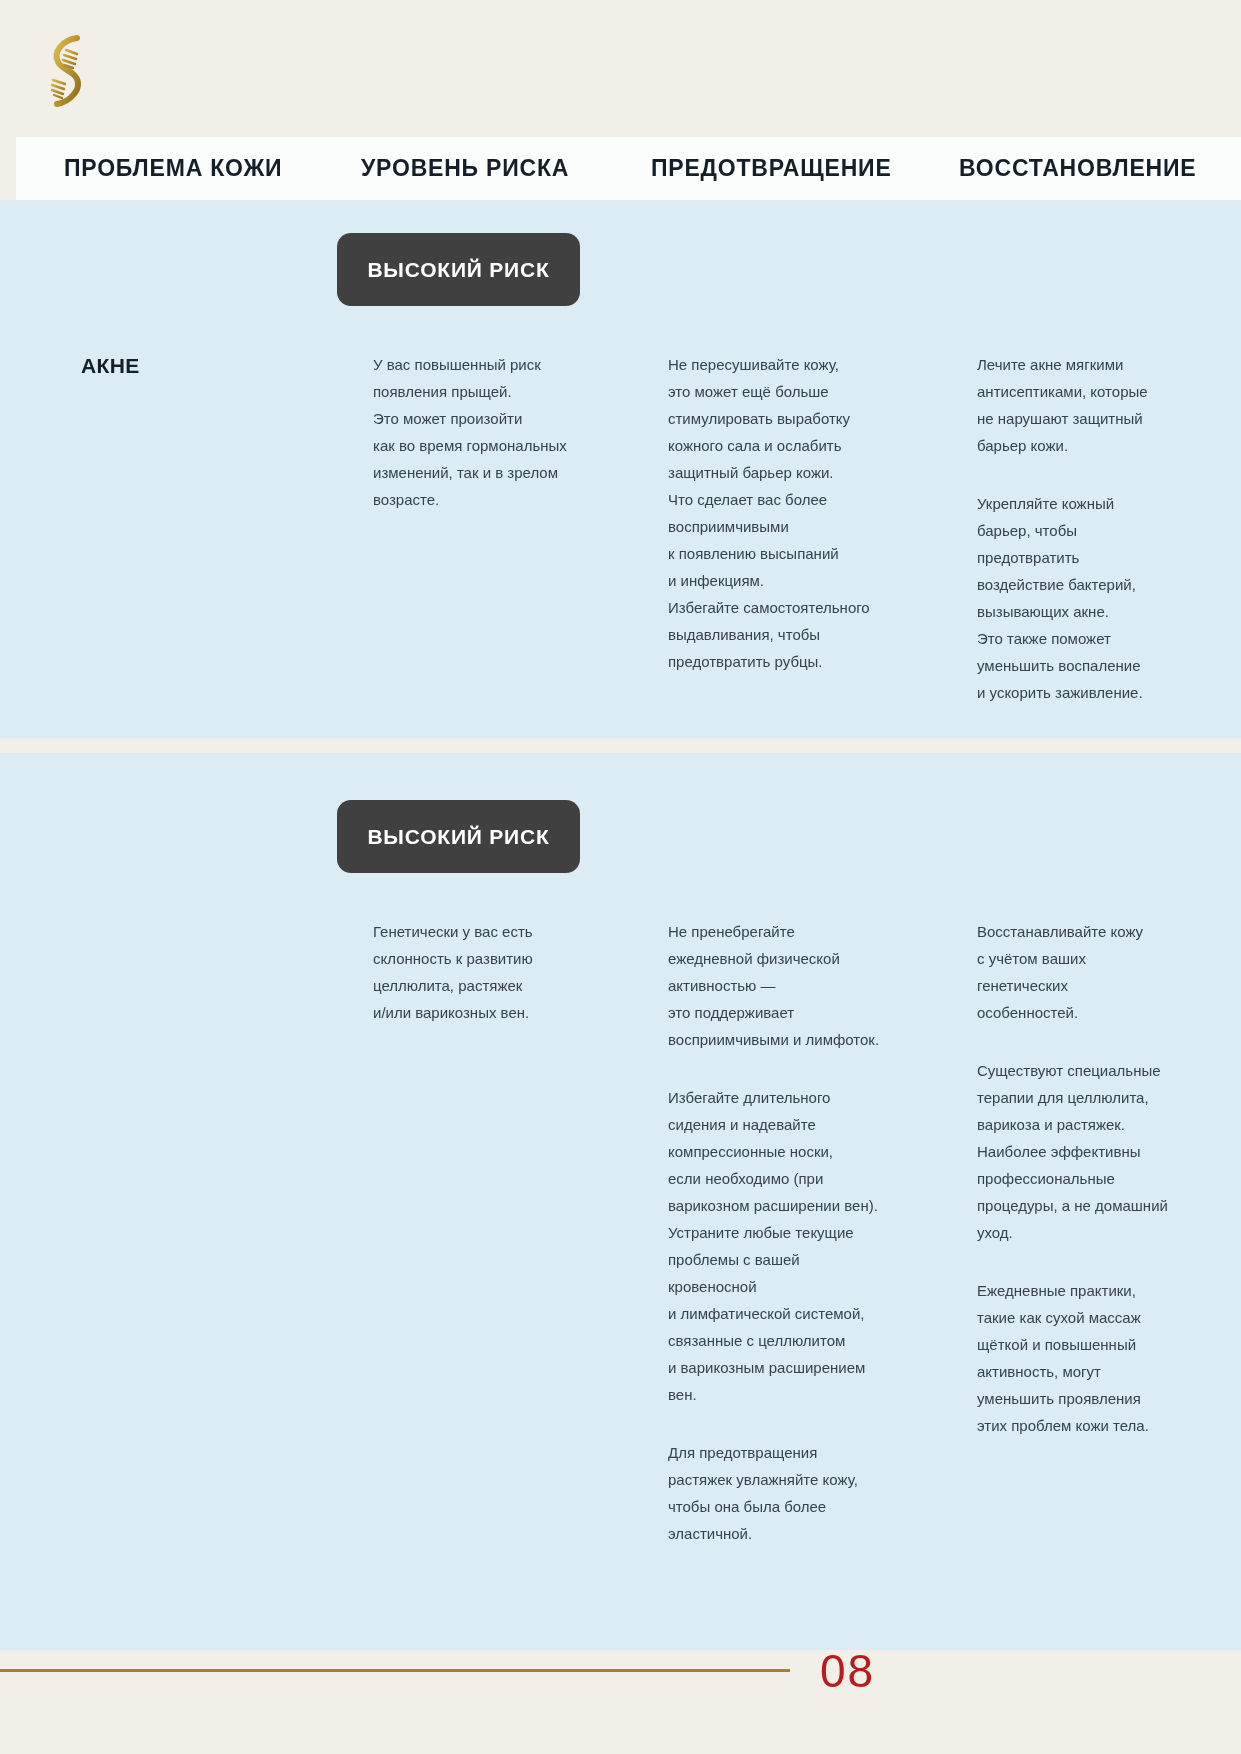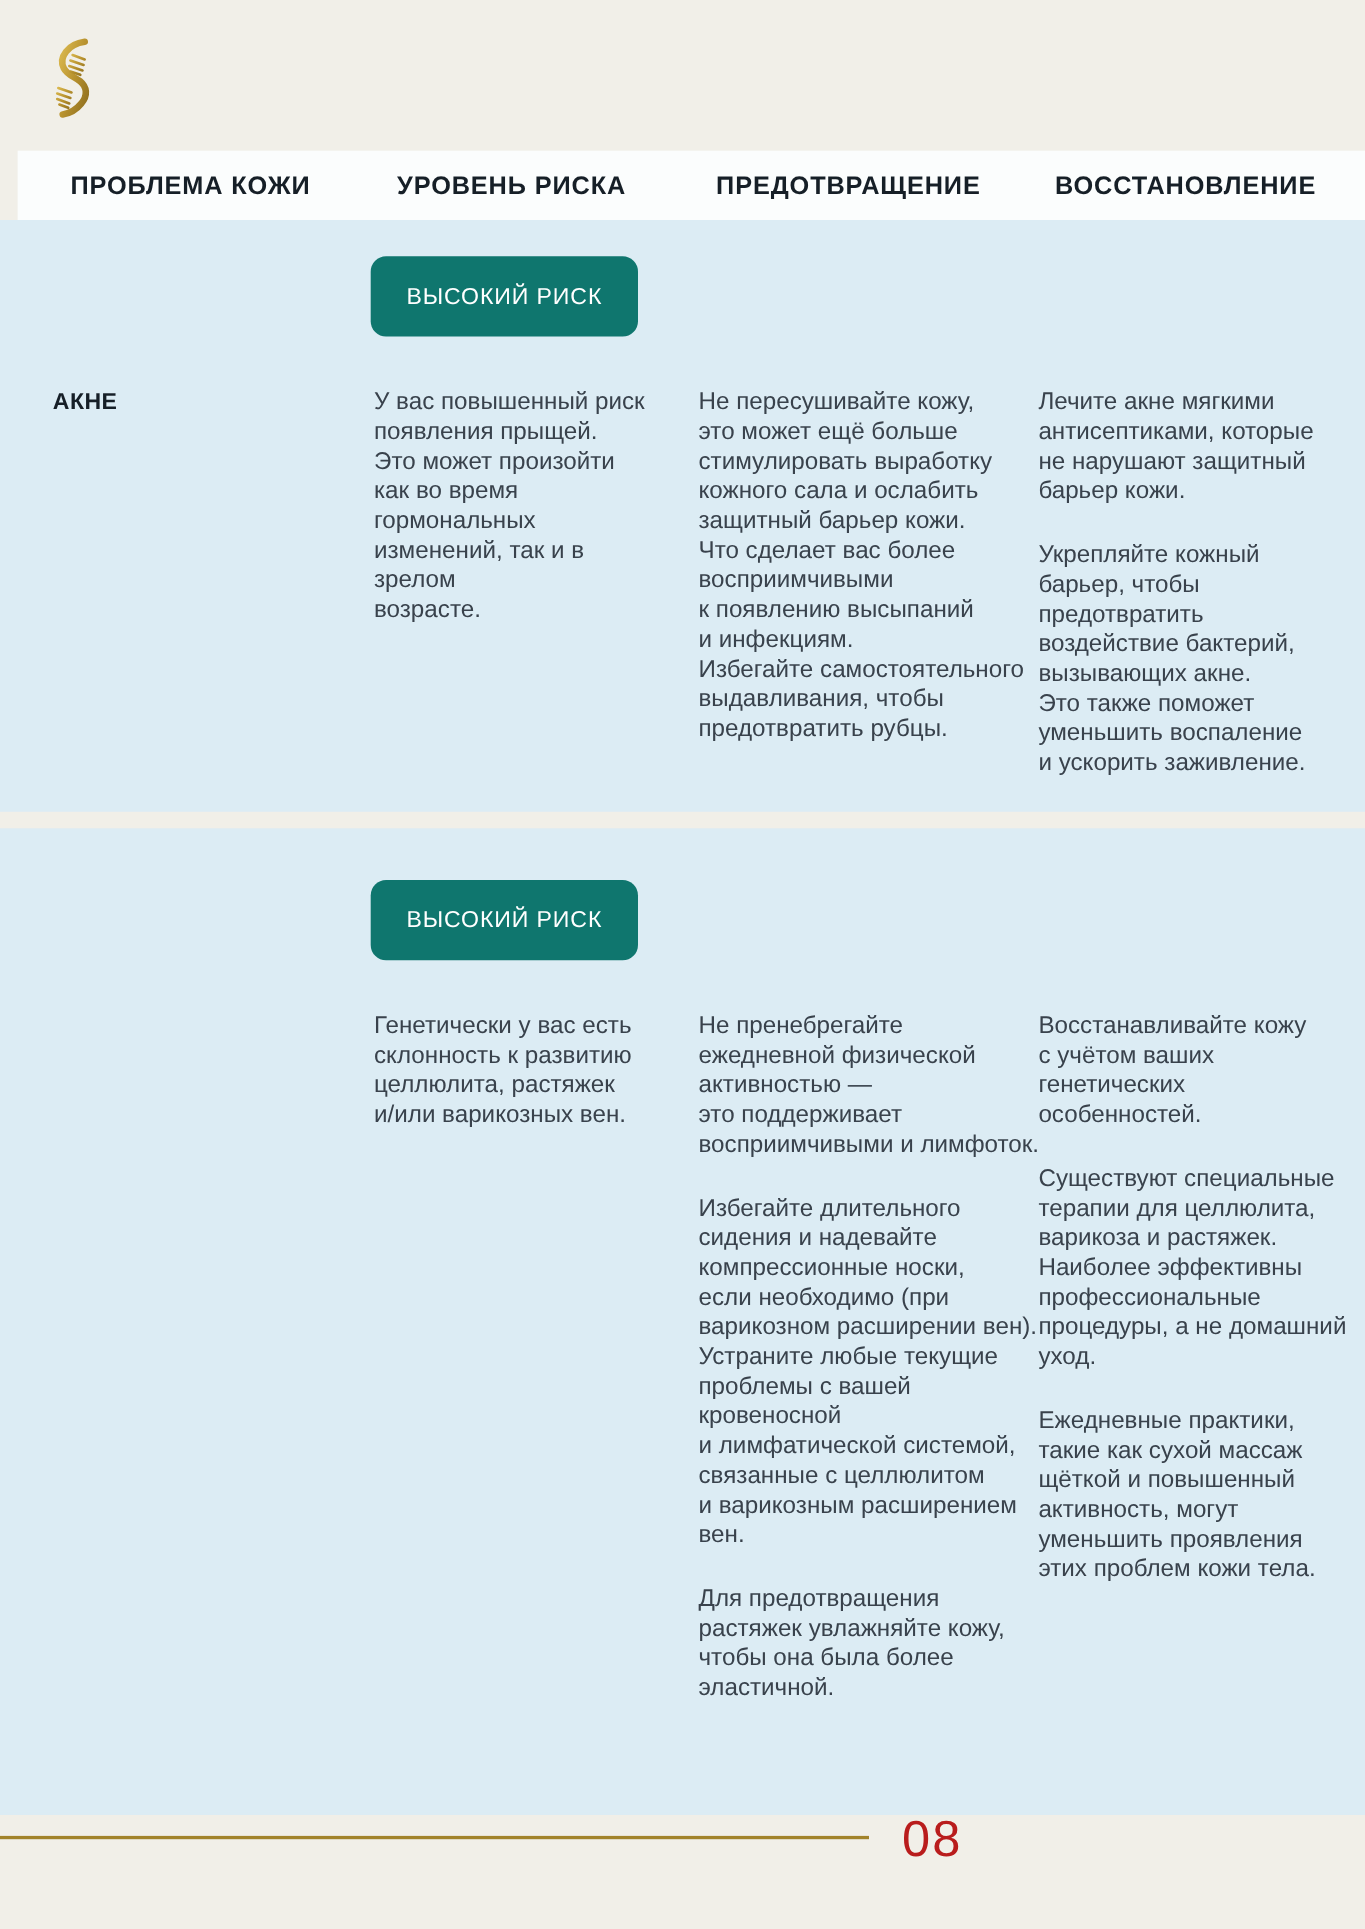--- a/index.html
+++ b/index.html
@@ -13,36 +13,36 @@
   .header-bar{position:absolute;top:137px;left:16px;width:1241px;height:75px;background:#fbfdfd;}
   .header-bar .hcol{position:absolute;top:0;height:63px;display:flex;align-items:center;
     font-weight:bold;font-size:23px;letter-spacing:0.8px;color:#161f27;white-space:nowrap;}
   .hc1{left:48px;} .hc2{left:345px;} .hc3{left:635px;} .hc4{left:943px;}
 
   
   .section{position:absolute;left:0;width:1241px;background:#dcecf4;}
   .section-1{top:200px;height:538px;}
   .section-2{top:753px;height:897px;}
 
-  .badge{position:absolute;left:337px;width:243px;height:73px;background:#0f766e;
+  .badge{position:absolute;left:337px;width:243px;height:73px;background:#404040;
     border-radius:14px;display:flex;align-items:center;justify-content:center;
-    color:#ffffff;font-weight:normal;font-size:21px;letter-spacing:0.8px;white-space:nowrap;}
+    color:#ffffff;font-weight:bold;font-size:21px;letter-spacing:0.8px;white-space:nowrap;}
   .section-1 .badge{top:33px;}
   .section-2 .badge{top:47px;}
 
-  .cell{position:absolute;white-space:pre-line;}
+  .cell{position:absolute;white-space:pre-line;margin-left:33px;}
   .section-1 .cell{top:133px;}
   .section-2 .cell{top:147px;}
   .c1{left:48px;width:265px;}
   .c2{left:340px;width:270px;}
   .c3{left:635px;width:320px;}
   .c4{left:944px;width:285px;}
 
   .problem-title{font-weight:bold;font-size:21px;line-height:30px;color:#161f27;letter-spacing:0.4px;}
-  .cell p{margin:0 0 13px 0;font-size:22px;line-height:27px;color:#39424c;white-space:pre-line;}
+  .cell p{margin:0 0 13px 0;font-size:15px;line-height:27px;color:#39424c;white-space:pre-line;}
   .cell p:last-child{margin-bottom:0;}
 
   
   .footer-line{position:absolute;left:0;top:1669px;width:790px;height:3px;background:#a2832a;}
   .page-number{position:absolute;left:820px;top:1644px;font-size:46px;line-height:1.2;
     color:#b91c1c;font-weight:400;letter-spacing:2px;}
 </style>
 </head>
 <body>
 

